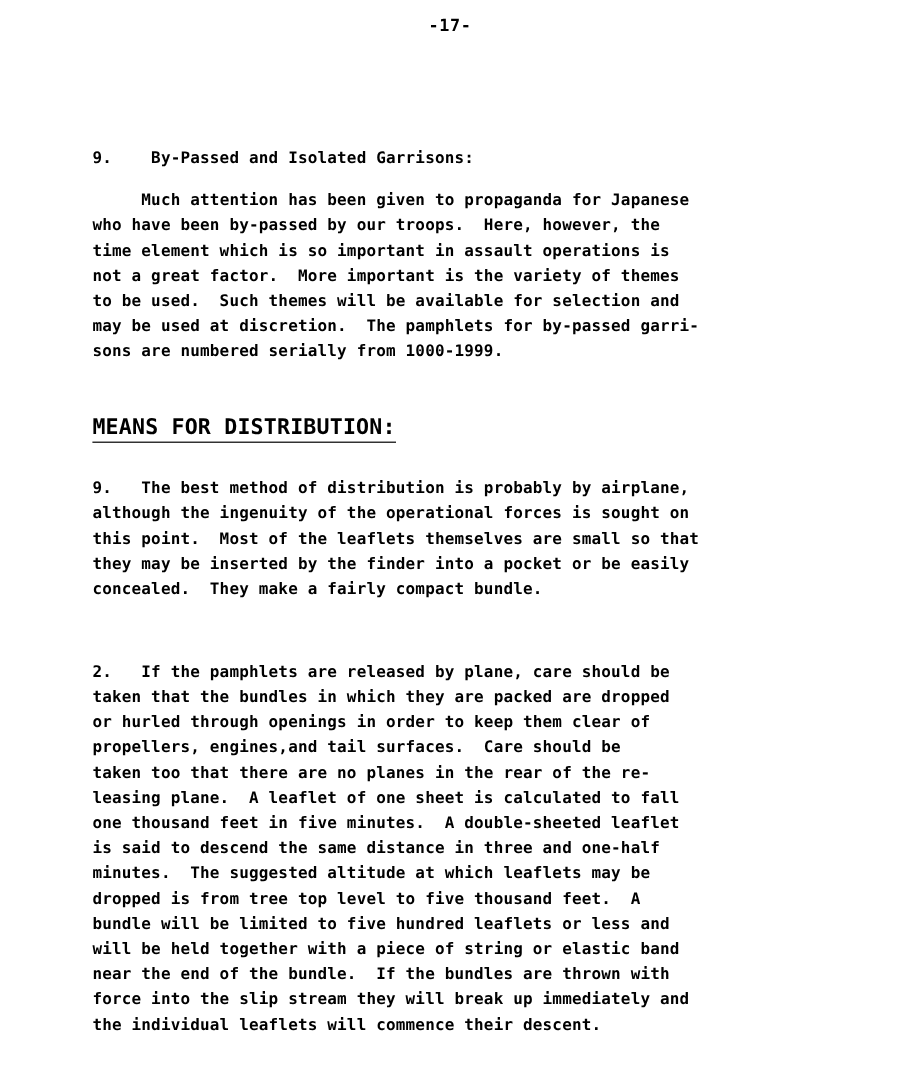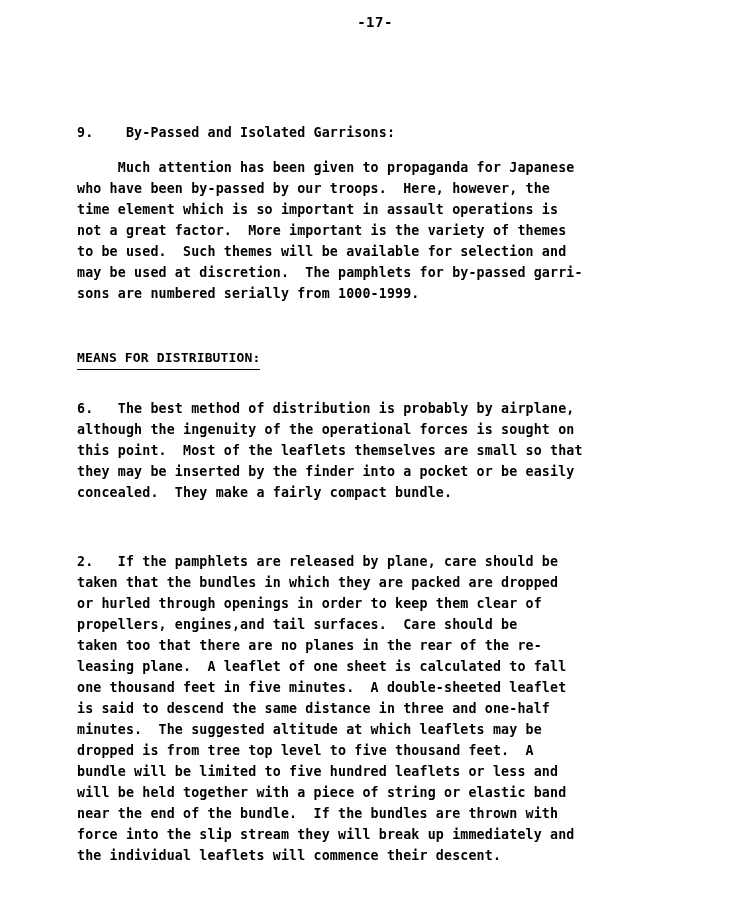--- a/index.html
+++ b/index.html
@@ -38,21 +38,21 @@
   }
   .block {
     font-size: 13.3px;
     line-height: 21px;
     letter-spacing: 0.15px;
     white-space: pre-wrap;
     font-weight: 700;
     -webkit-font-smoothing: none;
   }
   .section-heading {
-    font-size: 13px;
+    font-size: 18px;
     line-height: 21px;
     letter-spacing: 0.15px;
     font-weight: 700;
     display: inline-block;
     border-bottom: 1.6px solid #000;
     padding-bottom: 1px;
     white-space: pre;
   }
   .heading-wrap {
     line-height: 21px;
@@ -84,21 +84,21 @@
 sons are numbered serially from 1000-1999.</div>
 
     <div class="gap-lg"></div>
 
     <div class="heading-wrap">
       <span class="section-heading">MEANS FOR DISTRIBUTION:</span>
     </div>
 
     <div class="gap-md"></div>
 
-    <div class="block">6.   The best method of distribution is probably by airplane,
+    <div class="block">9.   The best method of distribution is probably by airplane,
 although the ingenuity of the operational forces is sought on
 this point.  Most of the leaflets themselves are small so that
 they may be inserted by the finder into a pocket or be easily
 concealed.  They make a fairly compact bundle.</div>
 
     <div class="gap-xl"></div>
 
     <div class="block">2.   If the pamphlets are released by plane, care should be
 taken that the bundles in which they are packed are dropped
 or hurled through openings in order to keep them clear of

